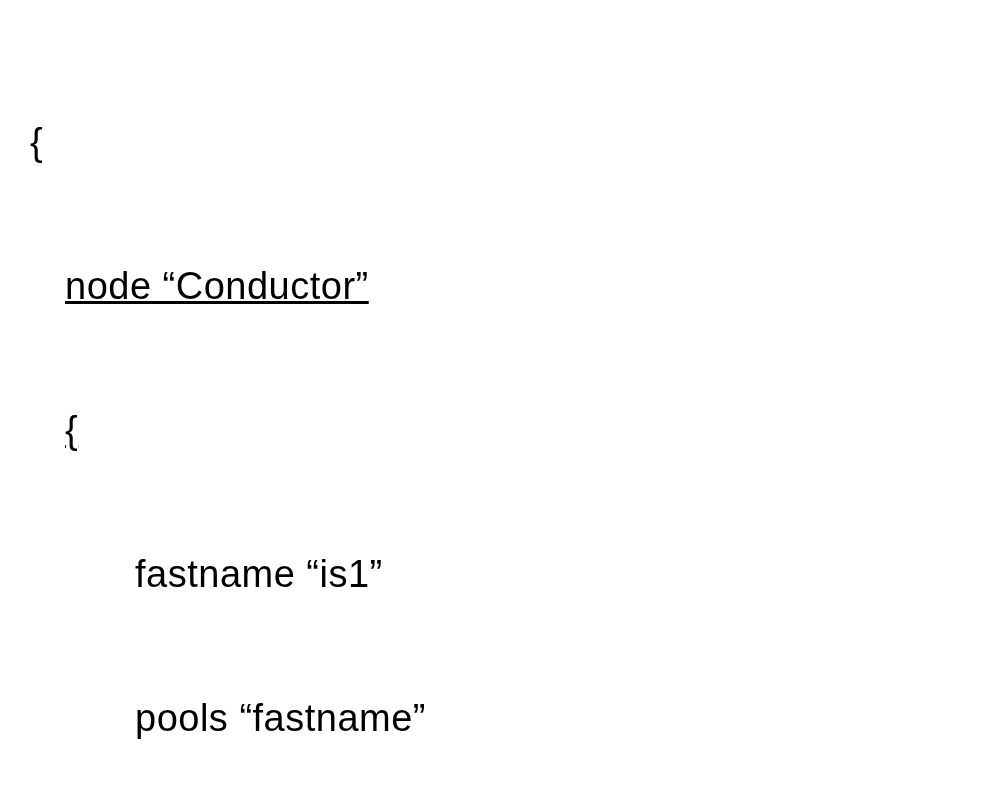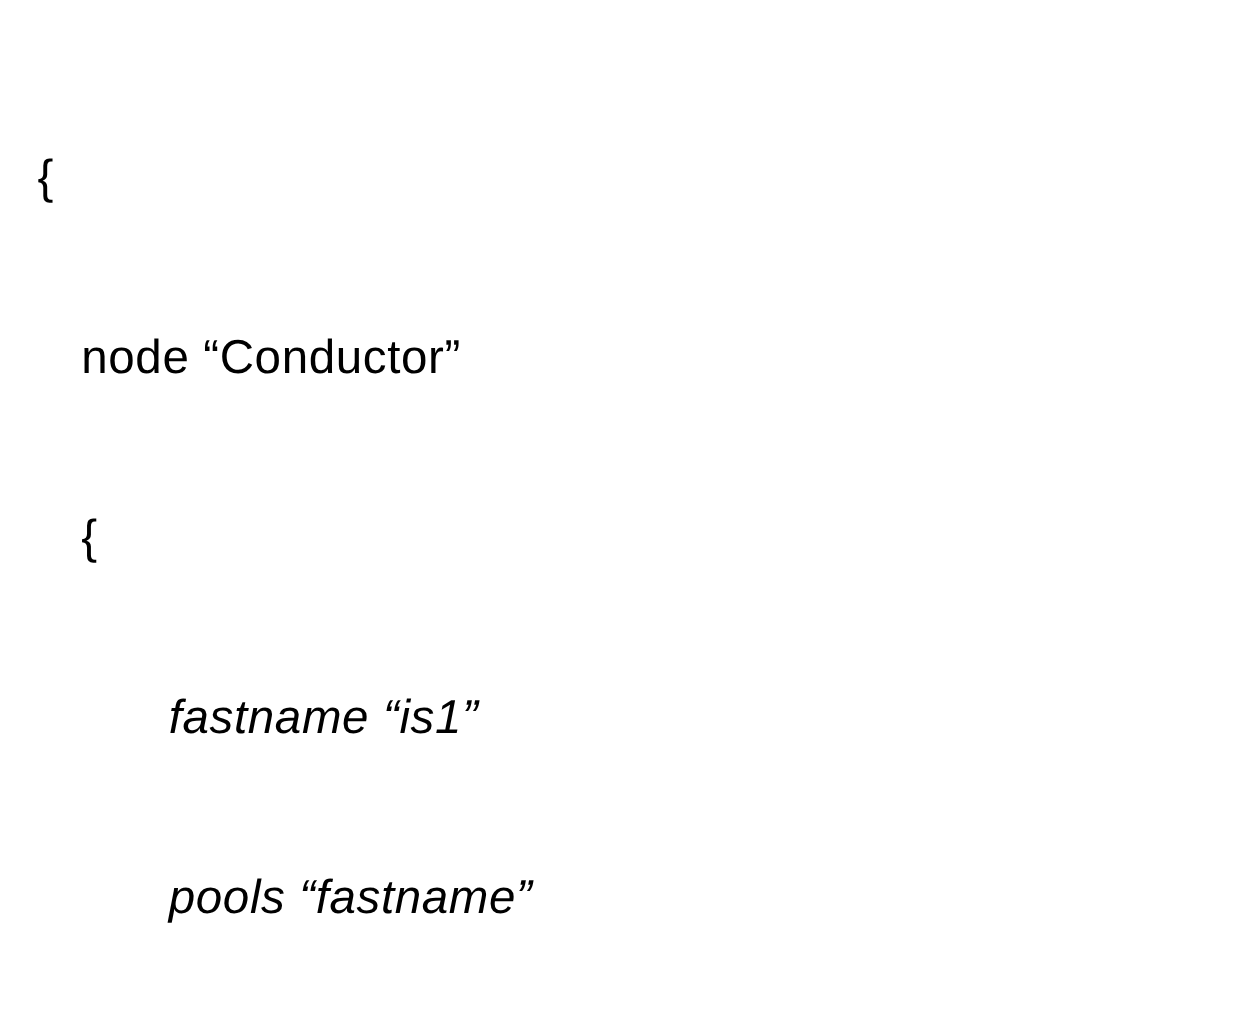--- a/index.html
+++ b/index.html
@@ -18,22 +18,22 @@
     font-size: 38px;
     line-height: 48px;
     letter-spacing: 0.5px;
     color: #000000;
     white-space: pre;
   }
   .code-line {
     height: 48px;
   }
   .indent-0 { padding-left: 0; }
-  .indent-1 { padding-left: 35px; }
-  .indent-2 { padding-left: 105px; font-style: italic; }
+  .indent-1 { padding-left: 35px; text-decoration: underline; }
+  .indent-2 { padding-left: 105px; }
 </style>
 </head>
 <body>
 
 <div class="code-block">
   <div class="code-line indent-0">{</div>
   <div class="code-line indent-1">node “Conductor”</div>
   <div class="code-line indent-1">{</div>
   <div class="code-line indent-2">fastname “is1”</div>
   <div class="code-line indent-2">pools “fastname”</div>

